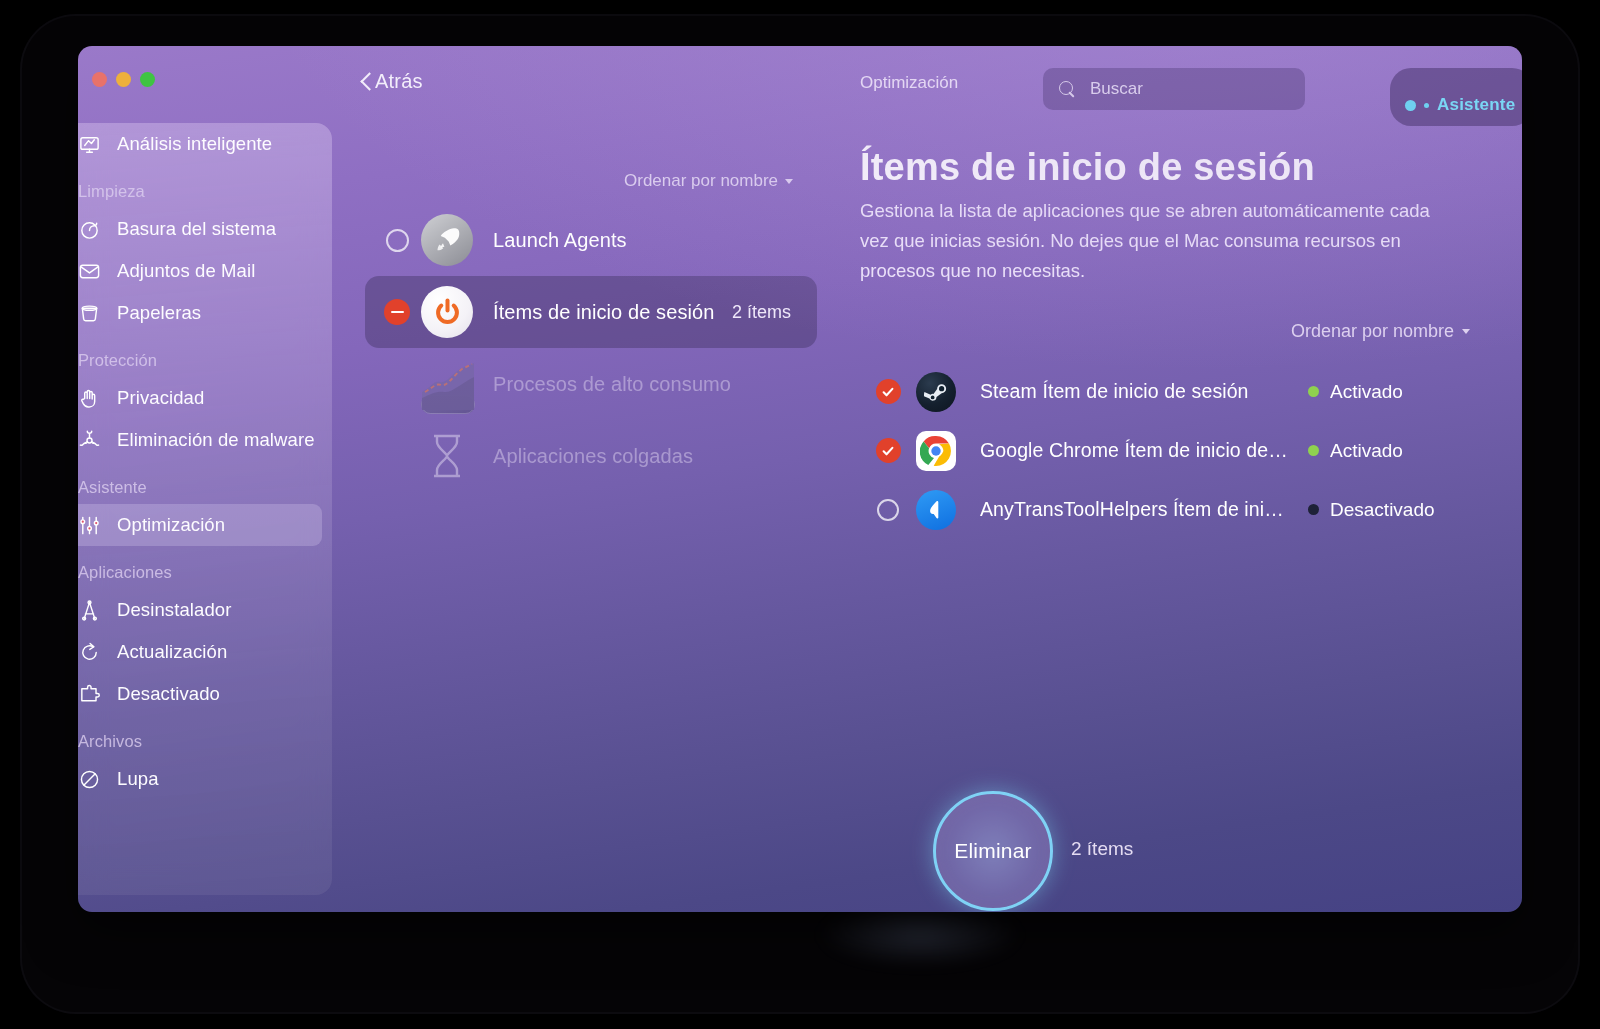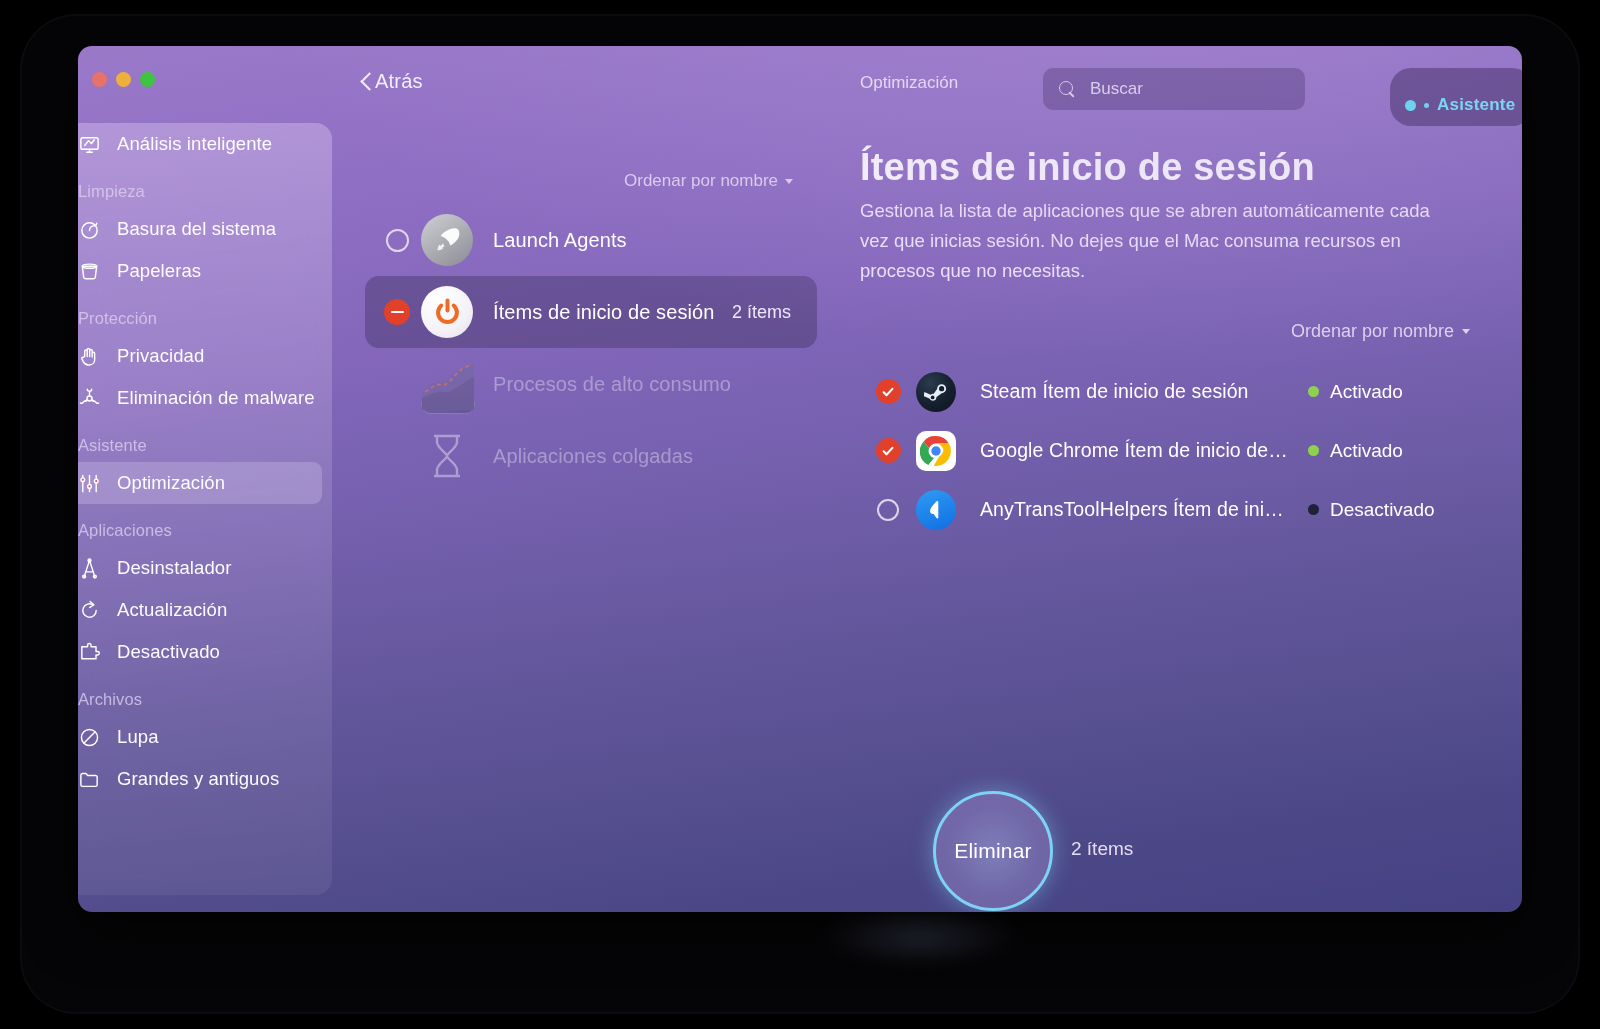--- a/index.html
+++ b/index.html
@@ -265,20 +265,29 @@
       <div class="side-item">
         <span class="side-icon">
           <svg viewBox="0 0 24 24" fill="none" stroke="#fff" stroke-width="1.5" stroke-linecap="round" stroke-linejoin="round">
             <circle cx="12" cy="13" r="8"></circle>
               <path d="M12 13a5 5 0 0 1 5-5c1.5 0 2.5-1 2.5-2.5"></path>
           </svg>
         </span>
         <span class="side-label">Basura del sistema</span>
       </div>
 
+      <div class="side-item">
+        <span class="side-icon">
+          <svg viewBox="0 0 24 24" fill="none" stroke="#fff" stroke-width="1.5" stroke-linecap="round" stroke-linejoin="round">
+            <rect x="2.5" y="5.5" width="19" height="13" rx="2.5"></rect>
+              <path d="M3.5 7.5L12 13.5l8.5-6"></path>
+          </svg>
+        </span>
+        <span class="side-label">Adjuntos de Mail</span>
+      </div>
 
       <div class="side-item">
         <span class="side-icon">
           <svg viewBox="0 0 24 24" fill="none" stroke="#fff" stroke-width="1.5" stroke-linecap="round" stroke-linejoin="round">
             <path d="M4.5 6.5h15l-1.4 11.2a2 2 0 0 1-2 1.8H7.9a2 2 0 0 1-2-1.8z"></path>
               <ellipse cx="12" cy="6.5" rx="7.5" ry="2.2"></ellipse>
           </svg>
         </span>
         <span class="side-label">Papeleras</span>
       </div>
@@ -359,28 +368,20 @@
       <div class="side-item">
         <span class="side-icon">
           <svg viewBox="0 0 24 24" fill="none" stroke="#fff" stroke-width="1.5" stroke-linecap="round">
             <circle cx="12" cy="12" r="8.4"></circle>
               <path d="M6.3 17.7L17.7 6.3"></path>
           </svg>
         </span>
         <span class="side-label">Lupa</span>
       </div>
 
-      <div class="side-item">
-        <span class="side-icon">
-          <svg viewBox="0 0 24 24" fill="none" stroke="#fff" stroke-width="1.5" stroke-linecap="round" stroke-linejoin="round">
-            <path d="M3 7.5a1.7 1.7 0 0 1 1.7-1.7h3.6l1.8 2h8.2A1.7 1.7 0 0 1 20 9.5v8a1.7 1.7 0 0 1-1.7 1.7H4.7A1.7 1.7 0 0 1 3 17.5z"></path>
-          </svg>
-        </span>
-        <span class="side-label">Grandes y antiguos</span>
-      </div>
 
     </div>
 
     <div class="sortbar-mid">
       <span>Ordenar por nombre</span>
       <span class="caret"></span>
     </div>
 
     <div class="mid-list">
 

